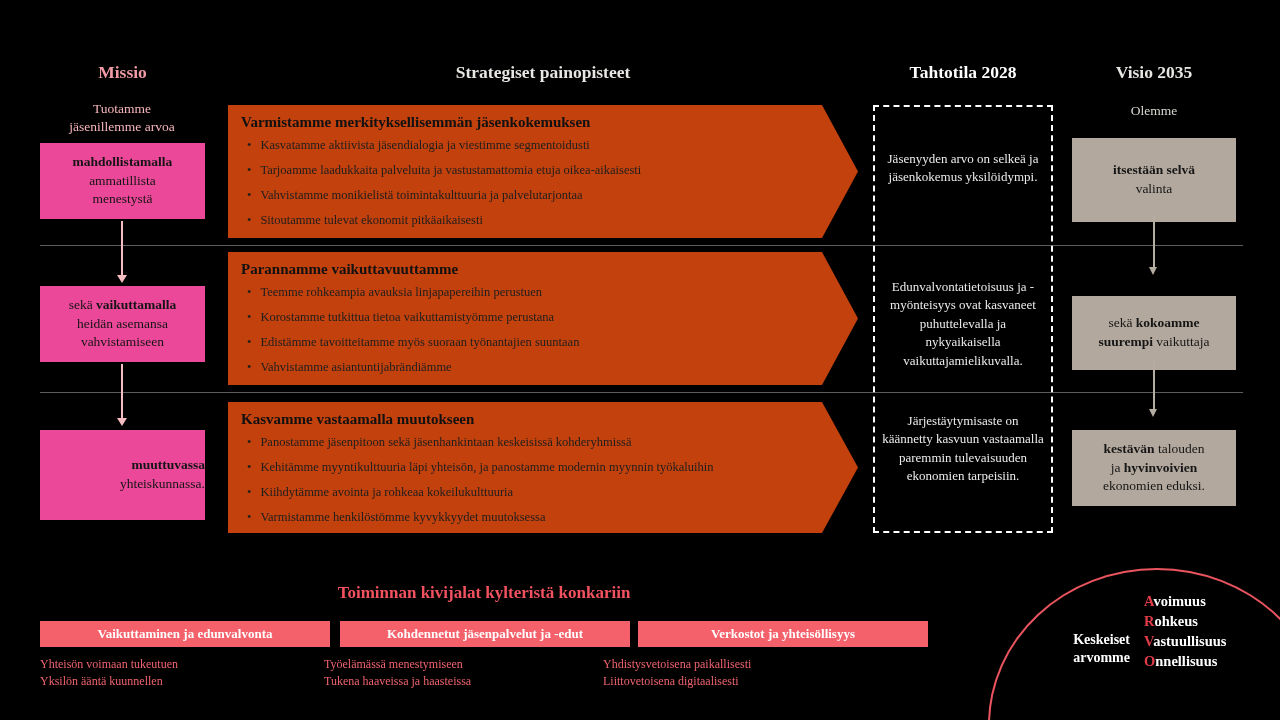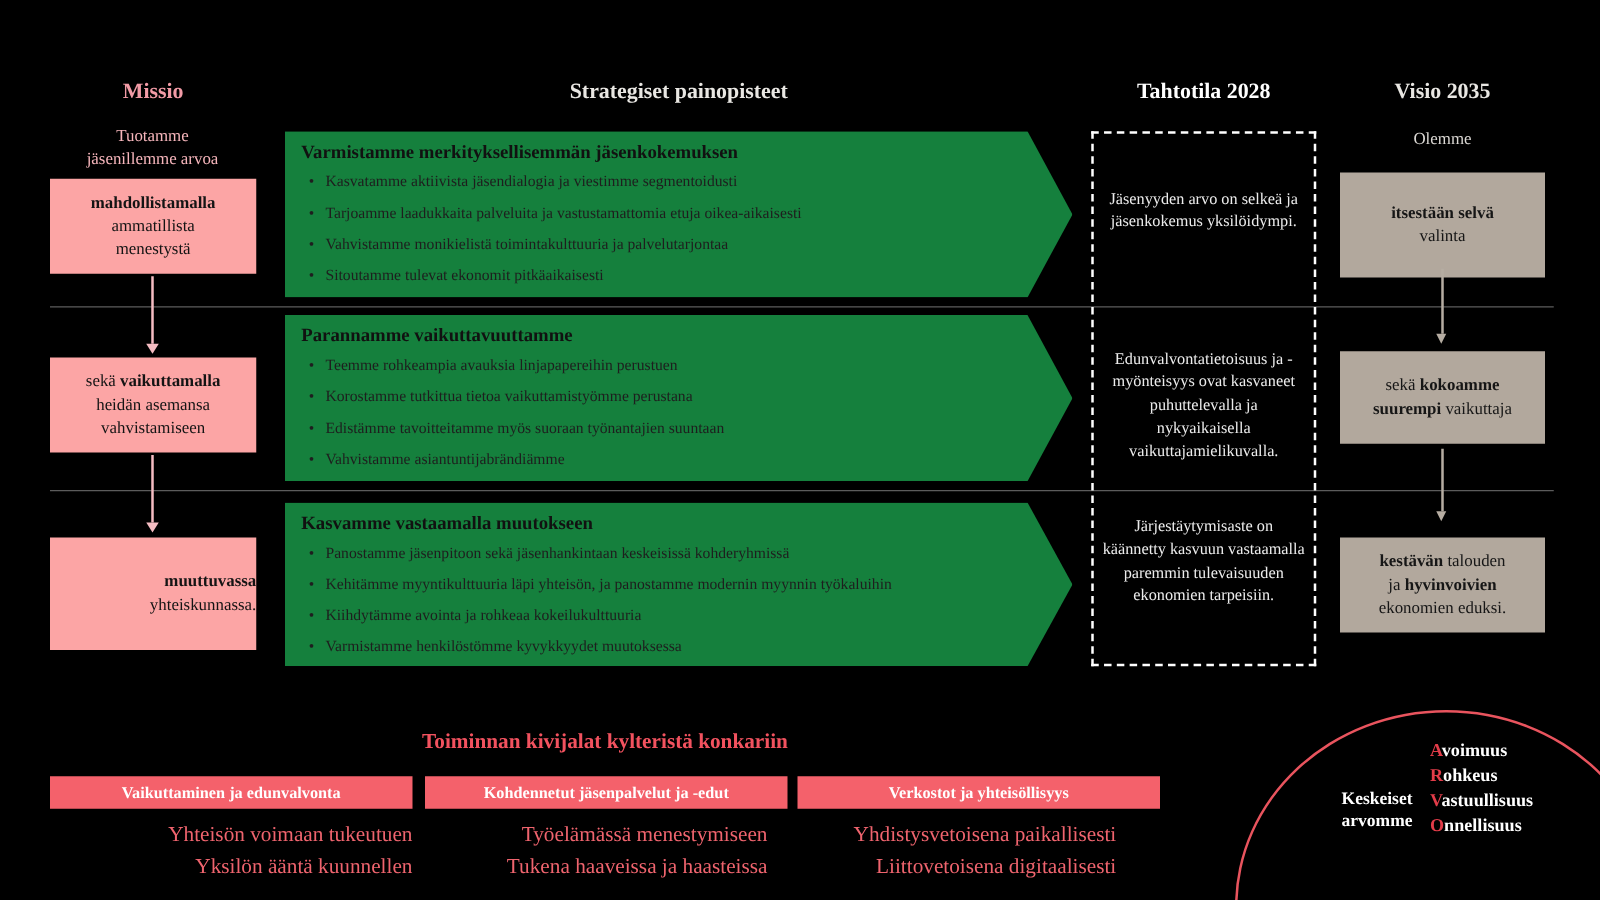--- a/index.html
+++ b/index.html
@@ -4,33 +4,33 @@
 <style>
   html,body{margin:0;padding:0;background:#000;}
   #stage{position:relative;width:1280px;height:720px;background:#000;overflow:hidden;
          font-family:Liberation Serif, serif;}
   .hdr{position:absolute;top:62px;font-size:17.5px;font-weight:700;text-align:center;color:#e9e7e3;}
   .divider{position:absolute;left:40px;width:1203px;height:1px;background:#5c5c5c;z-index:1;}
 
   
   .mintro{position:absolute;left:26px;top:100px;width:192px;text-align:center;
           color:#f7b6bc;font-size:13.5px;line-height:1.35;z-index:2;}
-  .pinkbox{position:absolute;left:40px;width:165px;background:#fca5a5;color:#141414;
+  .pinkbox{position:absolute;left:40px;width:165px;background:#ec4899;color:#141414;
            display:flex;flex-direction:column;justify-content:center;text-align:center;
            font-size:13.5px;line-height:1.4;z-index:2;}
   .varrow{position:absolute;width:2px;z-index:3;}
   .varrow.pink{background:#f5bcc2;}
   .varrow.pink::after{content:'';position:absolute;bottom:-8px;left:-4px;
       border-left:5px solid transparent;border-right:5px solid transparent;border-top:8px solid #f5bcc2;}
   .varrow.taupe{background:#b6ad a2;background:#b6ada2;width:1.5px;}
   .varrow.taupe::after{content:'';position:absolute;bottom:-8px;left:-4px;
       border-left:4.5px solid transparent;border-right:4.5px solid transparent;border-top:8px solid #b6ada2;}
 
   
-  .chev{position:absolute;left:228px;width:630px;background:#15803d;z-index:2;
+  .chev{position:absolute;left:228px;width:630px;background:#c2410c;z-index:2;
         clip-path:polygon(0 0,calc(100% - 36px) 0,100% 50%,calc(100% - 36px) 100%,0 100%);
         padding:9px 46px 0 13px;box-sizing:border-box;}
   .chev h3{margin:0 0 6px 0;font-size:15px;font-weight:700;color:#111;}
   .chev ul{margin:0;padding:0;list-style:none;}
   .chev li{display:flex;gap:9px;margin:0 0 8px 0;font-size:12.5px;line-height:17px;color:#1e1e1e;}
   .chev li .dot{flex:0 0 auto;margin-left:6px;}
 
   
   .goalbox{position:absolute;left:873px;top:105px;width:180px;height:428px;
            border:2px dashed #fff;box-sizing:border-box;z-index:2;}
@@ -43,22 +43,22 @@
   .taupebox{position:absolute;left:1072px;width:164px;background:#b2a89d;color:#161616;
             display:flex;flex-direction:column;justify-content:center;text-align:center;
             font-size:13.5px;line-height:1.4;z-index:2;}
 
   
   .fheading{position:absolute;left:40px;top:583px;width:888px;text-align:center;
             font-size:17px;font-weight:700;color:#f2525f;}
   .pillarbtn{position:absolute;top:621px;width:290px;height:26px;background:#f4616b;
              color:#fff;font-size:13px;font-weight:700;display:flex;align-items:center;
              justify-content:center;}
-  .pillartxt{position:absolute;top:656px;width:290px;text-align:right;color:#ef646e;
-             font-size:17px;line-height:1.45;}
+  .pillartxt{position:absolute;top:656px;width:290px;text-align:left;color:#ef646e;
+             font-size:12px;line-height:1.45;}
 
   
   .circle{position:absolute;left:988px;top:568px;width:334px;height:310px;
           border:2px solid #e9545e;border-radius:50%;z-index:1;}
   .vlabel{position:absolute;left:1003px;top:631px;width:127px;text-align:right;color:#fff;
           font-size:14px;font-weight:700;line-height:1.25;z-index:2;}
   .vitems{position:absolute;left:1144px;top:591px;font-size:14.5px;font-weight:700;
           line-height:20px;color:#fff;z-index:2;}
   .vitems .ini{color:#e23c49;}
   .b{font-weight:700;}
@@ -168,21 +168,21 @@
     <div class="goal" style="top:171px;">Edunvalvontatietoisuus ja -myönteisyys ovat kasvaneet puhuttelevalla ja nykyaikaisella vaikuttajamielikuvalla.</div>
     <div class="goal" style="top:305px;">Järjestäytymisaste on käännetty kasvuun vastaamalla paremmin tulevaisuuden ekonomien tarpeisiin.</div>
   </div>
 
   <div class="vintro">Olemme</div>
   <div class="taupebox" style="top:138px;height:84px;">
     <div><span class="b">itsestään selvä</span></div>
     <div>valinta</div>
   </div>
   <div class="varrow taupe" style="left:1153px;top:215px;height:52px;"></div>
-  <div class="taupebox" style="top:281px;height:74px;">
+  <div class="taupebox" style="top:296px;height:74px;">
     <div><span>sekä </span><span class="b">kokoamme</span></div>
     <div><span class="b">suurempi</span><span> vaikuttaja</span></div>
   </div>
   <div class="varrow taupe" style="left:1153px;top:359px;height:50px;"></div>
   <div class="taupebox" style="top:430px;height:76px;">
     <div><span class="b">kestävän</span><span> talouden</span></div>
     <div><span>ja </span><span class="b">hyvinvoivien</span></div>
     <div>ekonomien eduksi.</div>
   </div>
 

